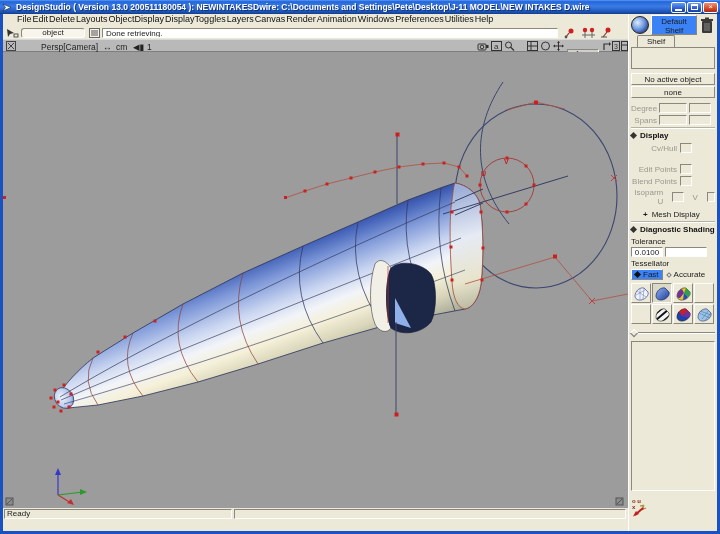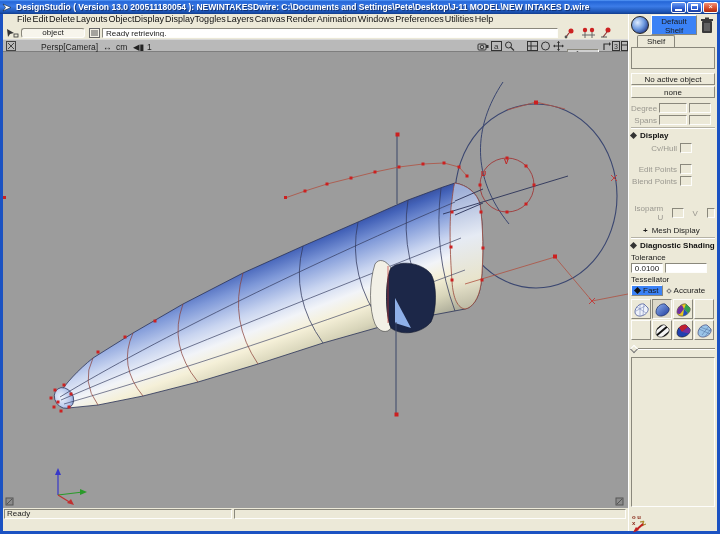--- a/index.html
+++ b/index.html
@@ -110,21 +110,21 @@
         <polygon points="1,1 8,5 4,6 2,9" fill="#333"></polygon>
           <rect x="8" y="6" width="4" height="3" fill="none" stroke="#333" stroke-width="0.8"></rect>
       </svg>
       <div class="abs sunken ctr" style="left:18px;top:1px;width:64px;height:10px;background:#f7f5ec;border-radius:3px;font-size:8px;line-height:8px;">object</div>
       <svg class="abs" style="left:86px;top:1px;" width="11" height="10">
         <rect x="0.5" y="0.5" width="10" height="9" fill="#f4f2e8" stroke="#666"></rect>
           <line x1="2" y1="3" x2="9" y2="3" stroke="#555"></line>
           <line x1="2" y1="5" x2="9" y2="5" stroke="#555"></line>
           <line x1="2" y1="7" x2="9" y2="7" stroke="#555"></line>
       </svg>
-      <div class="abs sunken fieldtext" style="left:99px;top:1px;width:456px;height:10px;">Ready retrieving.</div>
+      <div class="abs sunken fieldtext" style="left:99px;top:1px;width:456px;height:10px;">Done retrieving.</div>
       <svg class="abs" style="left:560px;top:0;" width="15" height="12">
         <circle cx="8" cy="4" r="2.5" fill="#c22"></circle>
           <line x1="6" y1="6" x2="3" y2="10" stroke="#833" stroke-width="1.2"></line>
           <circle cx="3" cy="10" r="1.4" fill="#555"></circle>
       </svg>
       <svg class="abs" style="left:578px;top:0;" width="15" height="12">
         <circle cx="4" cy="3" r="2.2" fill="#c22"></circle>
           <circle cx="11" cy="3" r="2.2" fill="#c22"></circle>
           <line x1="4" y1="5" x2="4" y2="11" stroke="#666" stroke-width="1"></line>
           <line x1="11" y1="5" x2="11" y2="11" stroke="#666" stroke-width="1"></line>
@@ -397,21 +397,21 @@
       <span class="pfield" style="width:12px;"></span>
     </div>
     <div class="prow" style="margin-top:11px;gap:3px;">
       <span class="plabel" style="width:46px;">Edit Points</span>
       <span class="pfield" style="width:12px;"></span>
     </div>
     <div class="prow" style="margin-top:2px;gap:3px;">
       <span class="plabel" style="width:46px;">Blend Points</span>
       <span class="pfield" style="width:12px;"></span>
     </div>
-    <div class="prow" style="margin-top:18px;gap:9px;align-items:center;">
+    <div class="prow" style="margin-top:2px;gap:9px;align-items:center;">
       <span class="plabel" style="width:42px;">Isoparm U</span>
       <span class="pfield" style="width:14px;"></span>
       <span class="plabel">V</span>
       <span class="pfield" style="width:10px;"></span>
     </div>
     <div class="prow" style="margin-top:4px;gap:4px;padding-left:12px;">
       <span style="font-weight:bold;">+</span>
       <span>Mesh Display</span>
     </div>
 

